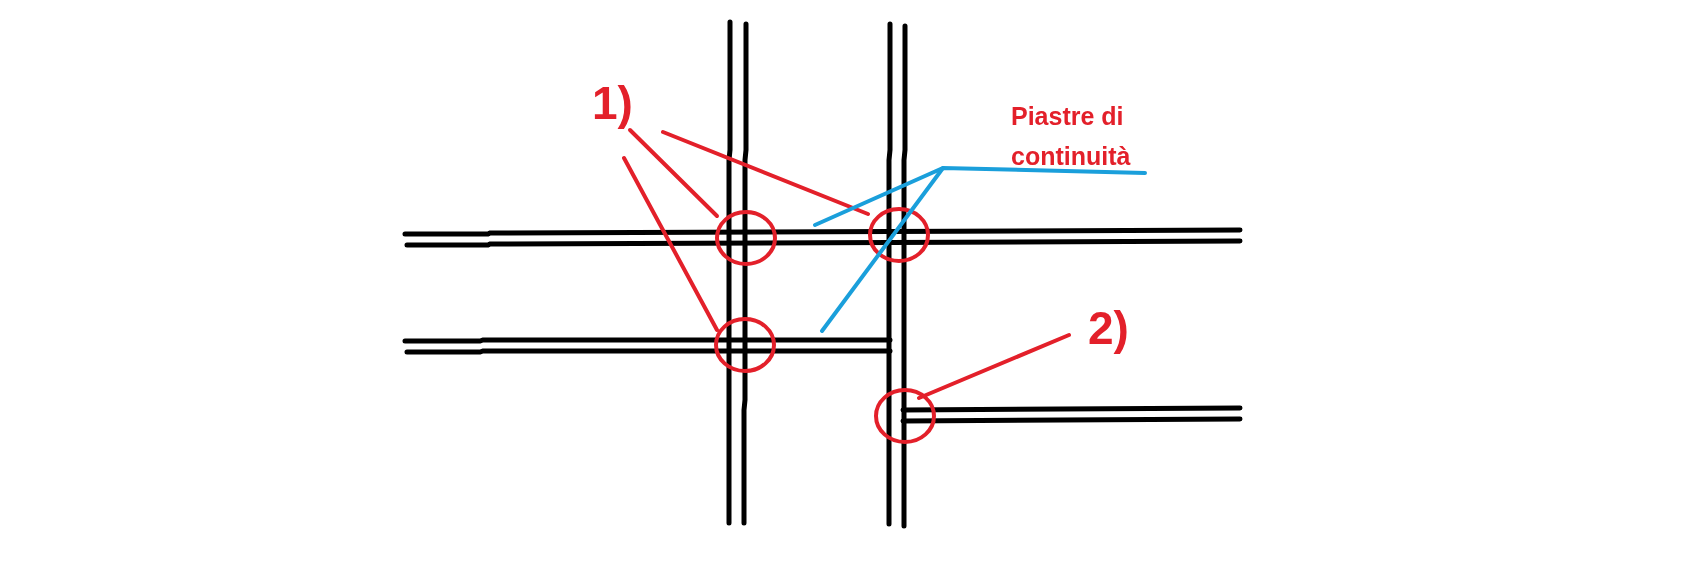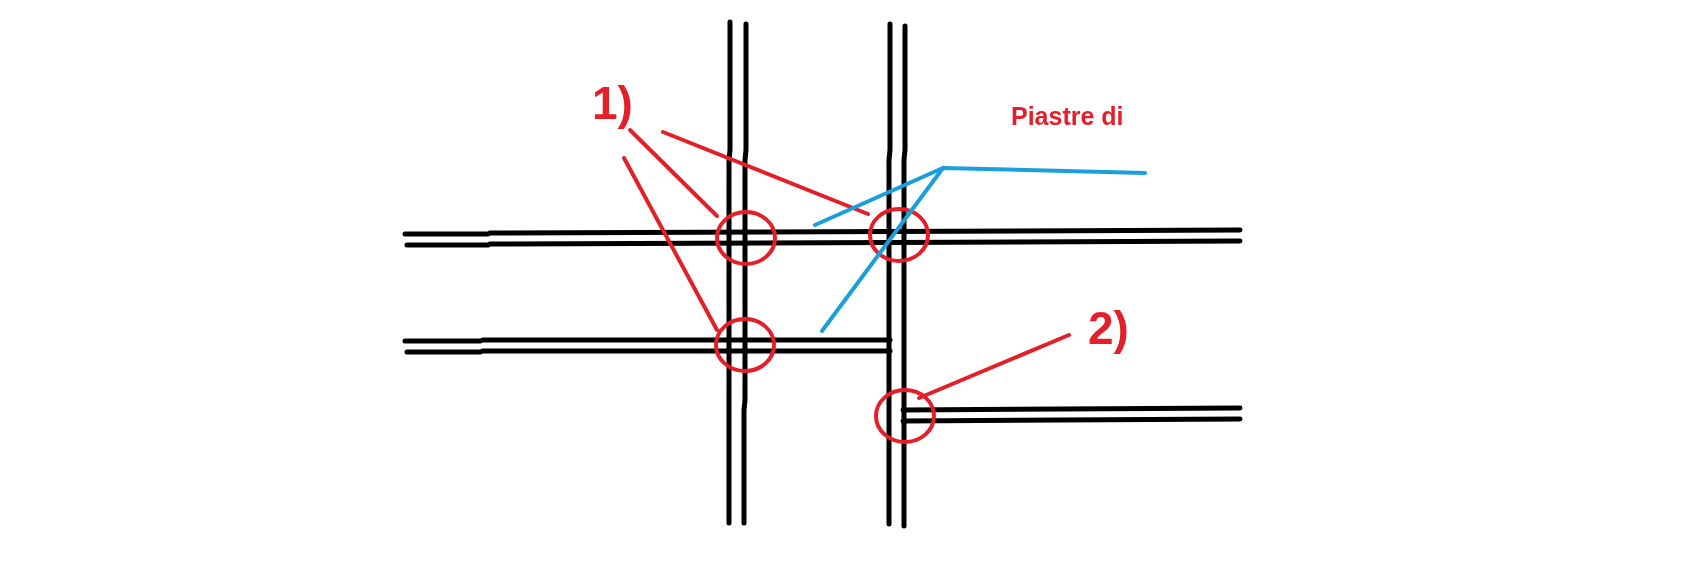--- a/index.html
+++ b/index.html
@@ -87,13 +87,14 @@
   <g stroke="#1a9fdb" stroke-width="4" stroke-linecap="round" fill="none">
     <polyline points="815,225 943,168 1145,173"></polyline>
     <line x1="943" y1="168" x2="822" y2="331"></line>
   </g>
 </svg>
 
 <div class="label" id="label-1">1)</div>
 <div class="label" id="label-2">2)</div>
 <div class="label" id="label-plates">
   <span>Piastre di</span>
+  <span>continuità</span>
 </div>
 
 </body></html>

